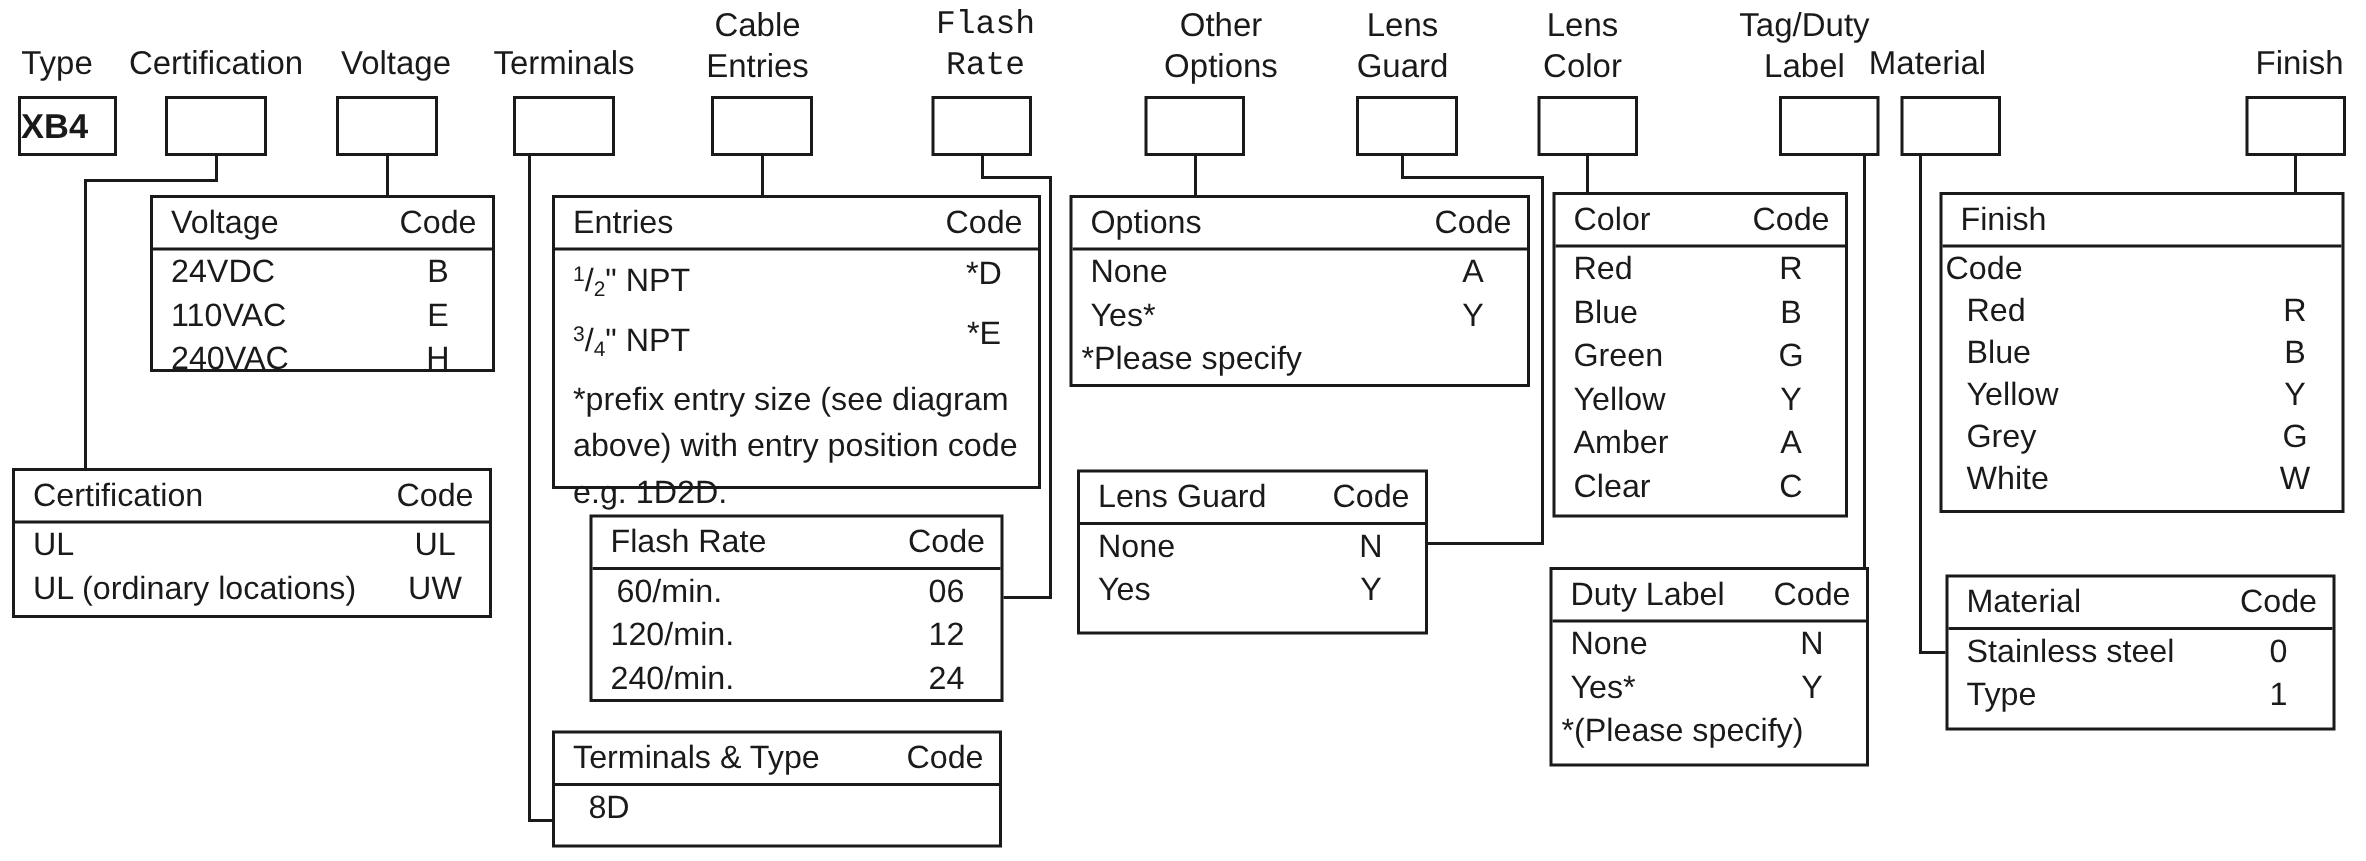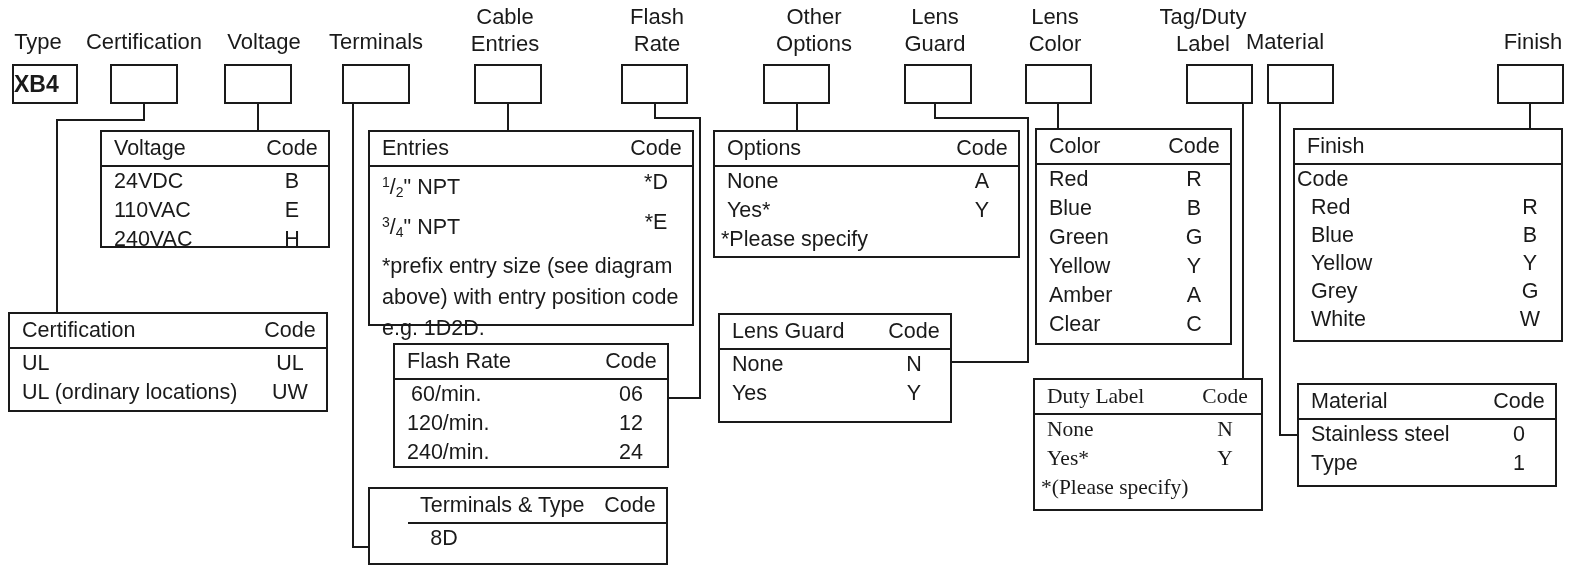--- a/index.html
+++ b/index.html
@@ -44,21 +44,21 @@
     <polyline points="1280,104 1280,435 1298,435"></polyline>
     <polyline points="1530,104 1530,129"></polyline>
   </svg>
 
   <div class="hdr" style="left:8px;width:60px;">Type</div>
   <div class="hdr" style="left:72px;width:144px;">Certification</div>
   <div class="hdr" style="left:212px;width:104px;">Voltage</div>
   <div class="hdr" style="left:316px;width:120px;">Terminals</div>
   <div class="hdr two" style="left:445px;width:120px;">Cable
 Entries</div>
-  <div class="hdr two" style="left:597px;width:120px;">Flash
+  <div class="hdr two" style="left:597px;width:120px;font-family:Liberation Mono, monospace;">Flash
 Rate</div>
   <div class="hdr two" style="left:752px;width:124px;">Other
 Options</div>
   <div class="hdr two" style="left:875px;width:120px;">Lens
 Guard</div>
   <div class="hdr two" style="left:995px;width:120px;">Lens
 Color</div>
   <div class="hdr two" style="left:1140px;width:126px;">Tag/Duty
 Label</div>
   <div class="hdr" style="left:1230px;width:110px;">Material</div>
@@ -141,21 +141,21 @@
     <div class="trow">
         <span class="tlabel">120/min.</span>
         <span class="tcode">12</span>
       </div>
     <div class="trow">
         <span class="tlabel">240/min.</span>
         <span class="tcode">24</span>
       </div>
   </div>
 
-  <div class="otable" style="left:368px;top:487px;width:300px;height:78px;padding-left:38px;">
+  <div class="otable" style="left:368px;top:487px;width:300px;height:78px;">
     <div class="thead">
       <span class="tlabel">Terminals &amp; Type</span>
       <span class="tcode">Code</span>
     </div>
     <div class="trow">
         <span class="tcode">8D</span>
       </div>
   </div>
 
   <div class="otable" style="left:713px;top:130px;width:307px;height:128px;">
@@ -213,21 +213,21 @@
     <div class="trow">
         <span class="tlabel">Amber</span>
         <span class="tcode">A</span>
       </div>
     <div class="trow">
         <span class="tlabel">Clear</span>
         <span class="tcode">C</span>
       </div>
   </div>
 
-  <div class="otable" style="left:1033px;top:378px;width:230px;height:133px;font-family:Liberation Serif, serif;">
+  <div class="otable" style="left:1033px;top:378px;width:213px;height:133px;">
     <div class="thead">
       <span class="tlabel">Duty Label</span>
       <span class="tcode">Code</span>
     </div>
     <div class="trow">
         <span class="tlabel">None</span>
         <span class="tcode">N</span>
       </div>
     <div class="trow">
         <span class="tlabel">Yes*</span>

